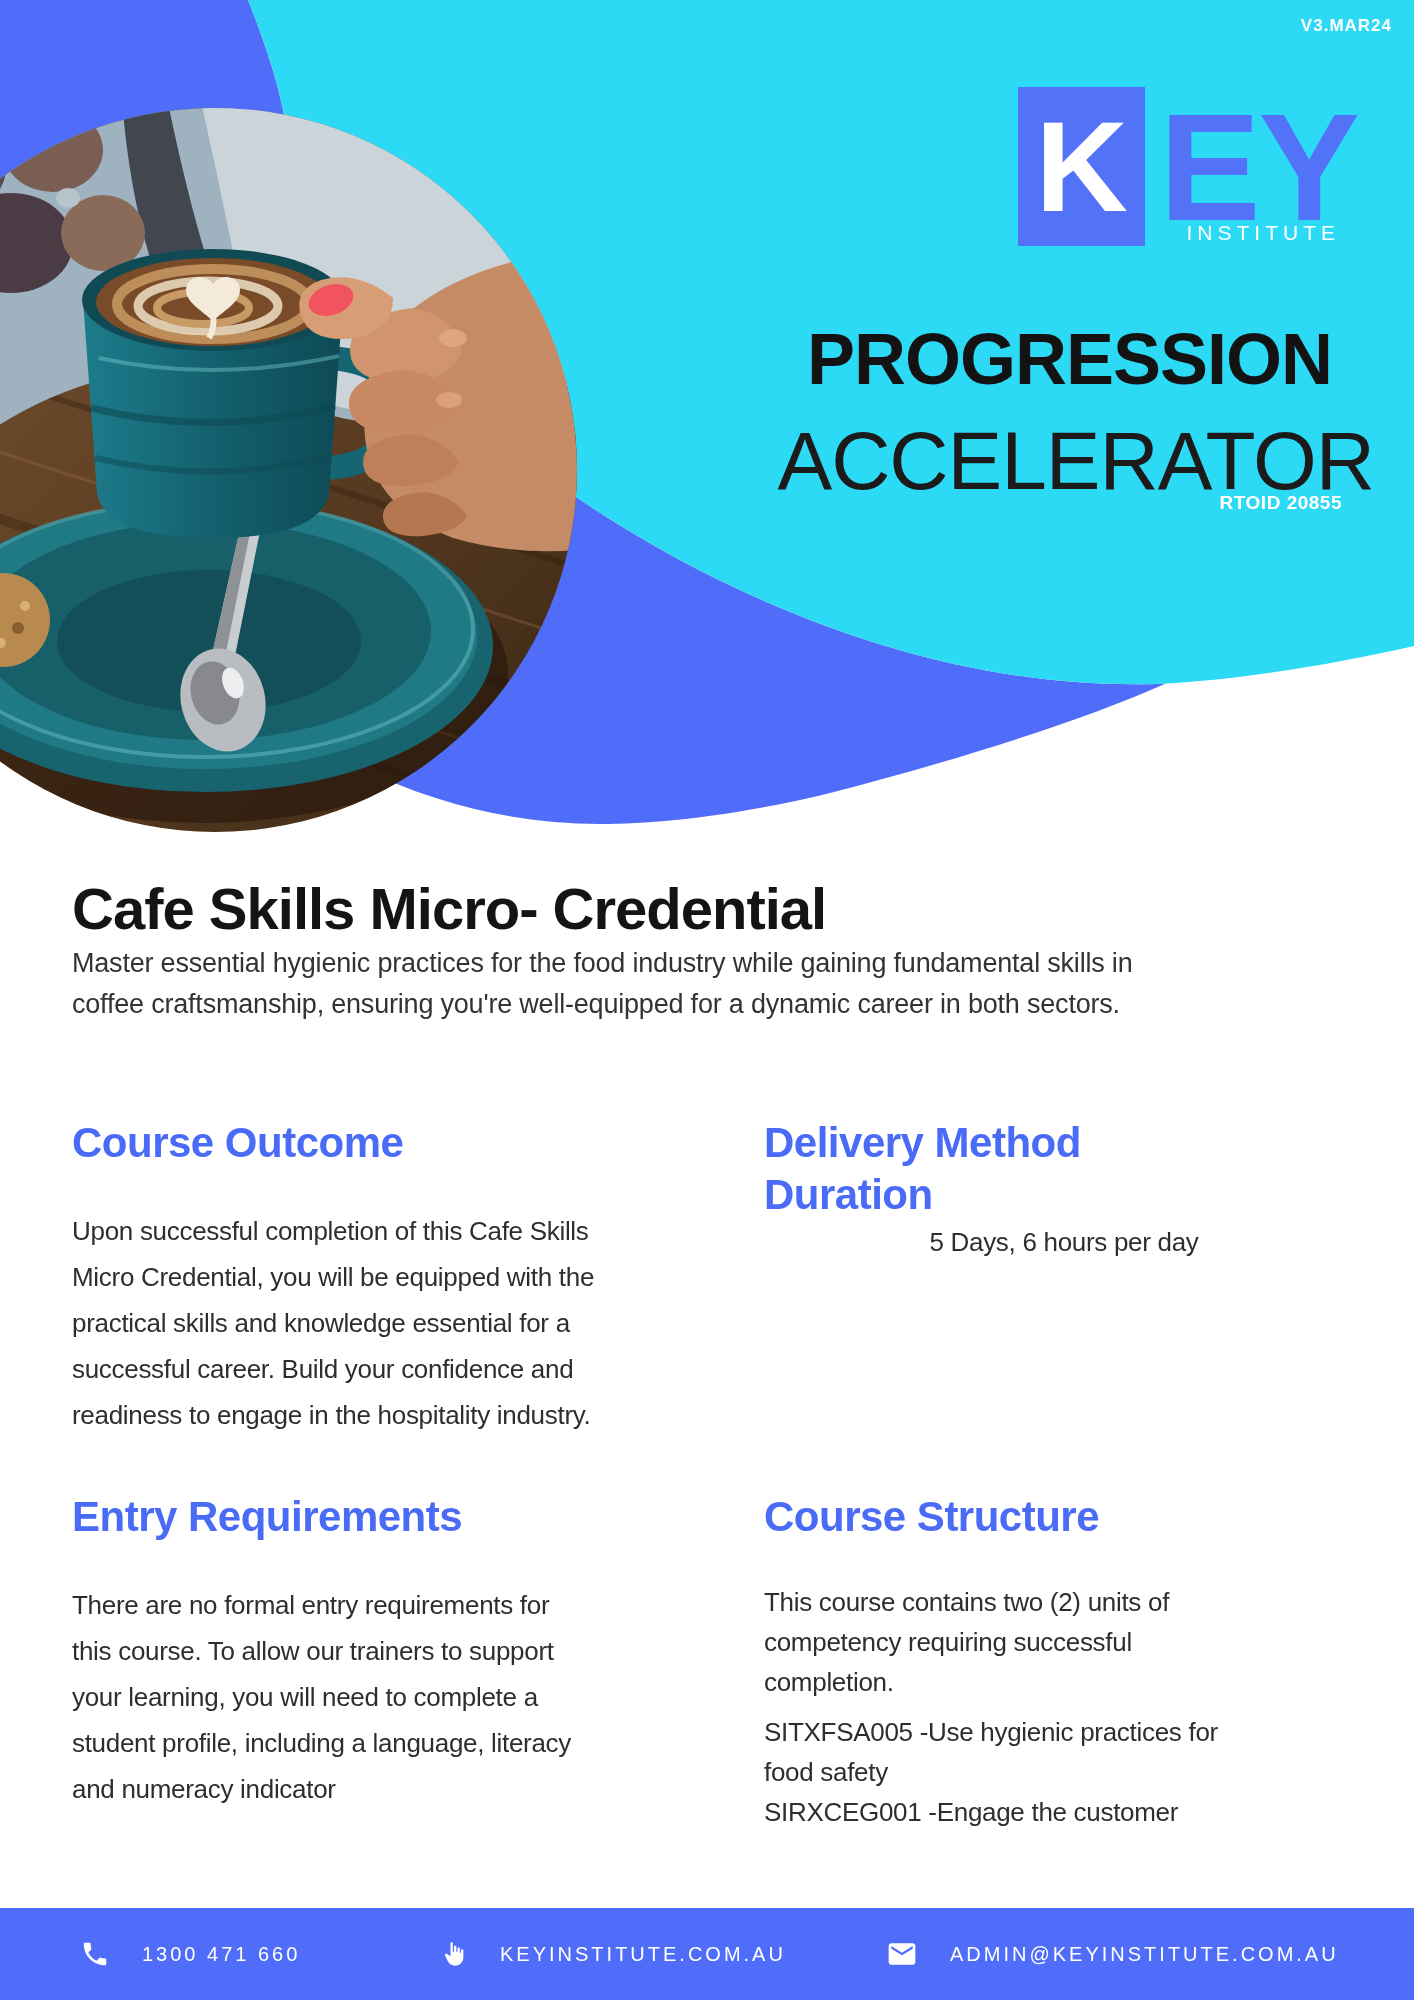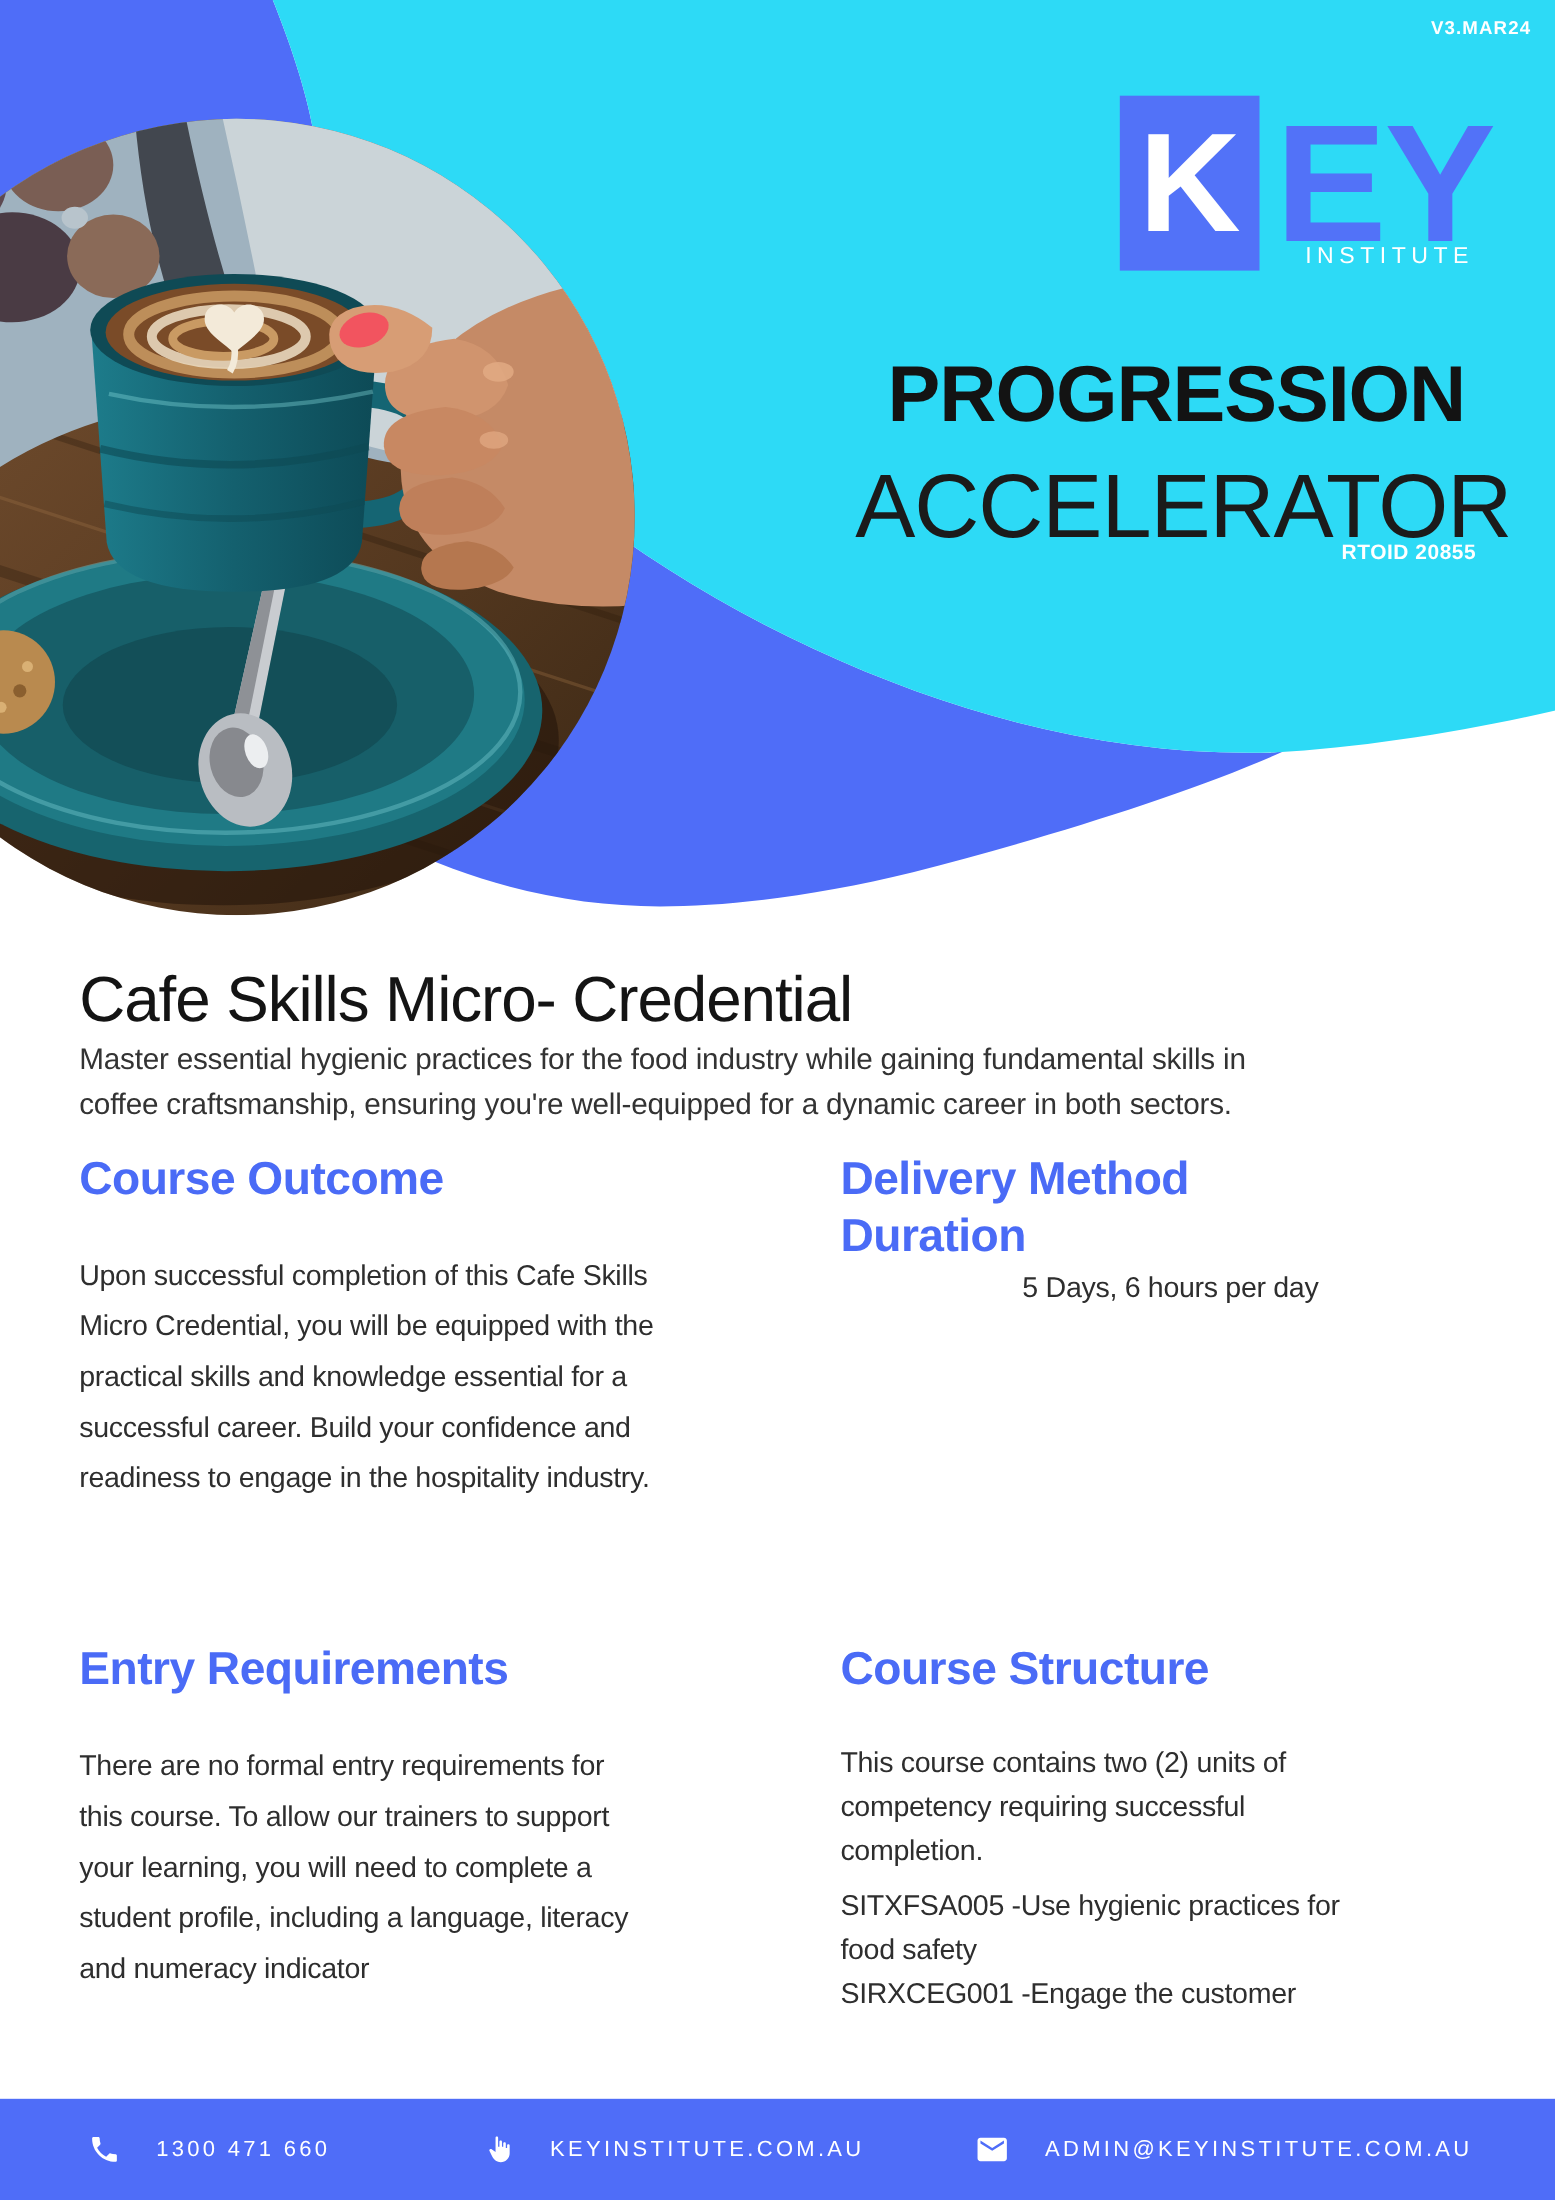--- a/index.html
+++ b/index.html
@@ -17,27 +17,27 @@
   .kbox span{color:#fff;font-size:128px;font-weight:700;line-height:159px;}
   .ey{margin-left:14px;color:#5272f8;font-size:152px;font-weight:700;line-height:160px;letter-spacing:-2px;}
   .institute{position:absolute;right:18px;bottom:2px;color:#fff;font-size:21px;letter-spacing:5px;font-weight:400;}
   .title-bold{position:absolute;top:318px;right:82px;z-index:4;color:#131313;font-size:72px;
               font-weight:700;letter-spacing:-1px;}
   .title-light{position:absolute;top:414px;right:40px;z-index:4;color:#1b1b1b;font-size:82px;
                font-weight:400;letter-spacing:-1px;}
   .rtoid{position:absolute;top:492px;right:72px;z-index:4;color:#fff;font-size:19px;font-weight:700;
          letter-spacing:.5px;}
   
-  .h1{position:absolute;left:72px;top:836px;color:#141414;font-size:58px;font-weight:400;
+  .h1{position:absolute;left:72px;top:836px;color:#141414;font-size:58px;font-weight:700;
       letter-spacing:-1px;}
   .intro{position:absolute;left:72px;top:916px;width:1260px;color:#333;font-size:27px;
          line-height:41px;white-space:pre-line;letter-spacing:-0.2px;}
   .col{position:absolute;width:600px;}
   .col.l{left:72px;}  .col.r{left:764px;}
-  .row1{top:1048px;} .row2{top:1494px;}
+  .row1{top:1120px;} .row2{top:1494px;}
   .sec-h{color:#4a6bf6;font-size:42px;font-weight:700;letter-spacing:-0.5px;line-height:46px;}
   .body{margin-top:42px;color:#2e2e2e;font-size:26px;line-height:46px;white-space:pre-line;
         letter-spacing:-0.3px;}
   .body.tight{line-height:40px;}
   .units{margin-top:10px;}
   .dur-h{margin-top:6px;}
   .dur-b{margin-top:4px;color:#2e2e2e;font-size:26px;line-height:40px;letter-spacing:-0.3px;text-align:center;}
   
   .footer{position:absolute;left:0;top:1908px;width:1414px;height:92px;background:#4f6df8;z-index:5;}
   .fitem{position:absolute;top:0;height:92px;display:flex;align-items:center;gap:32px;

